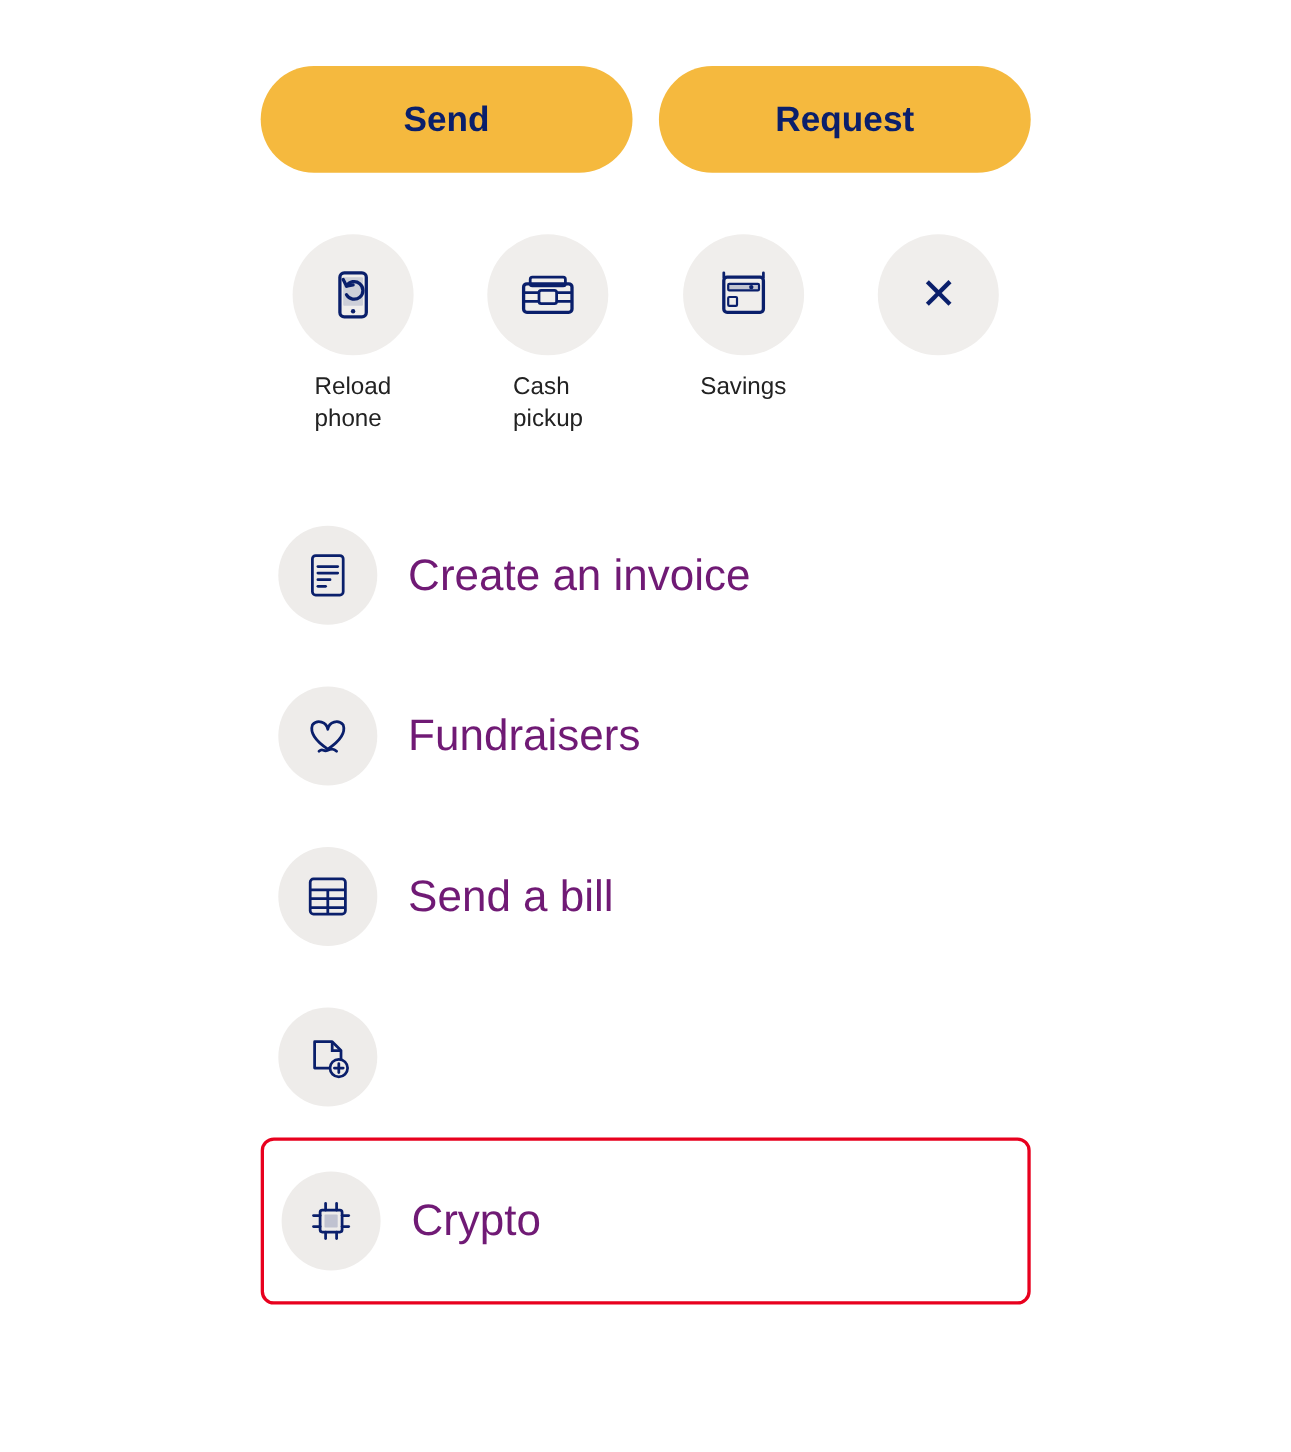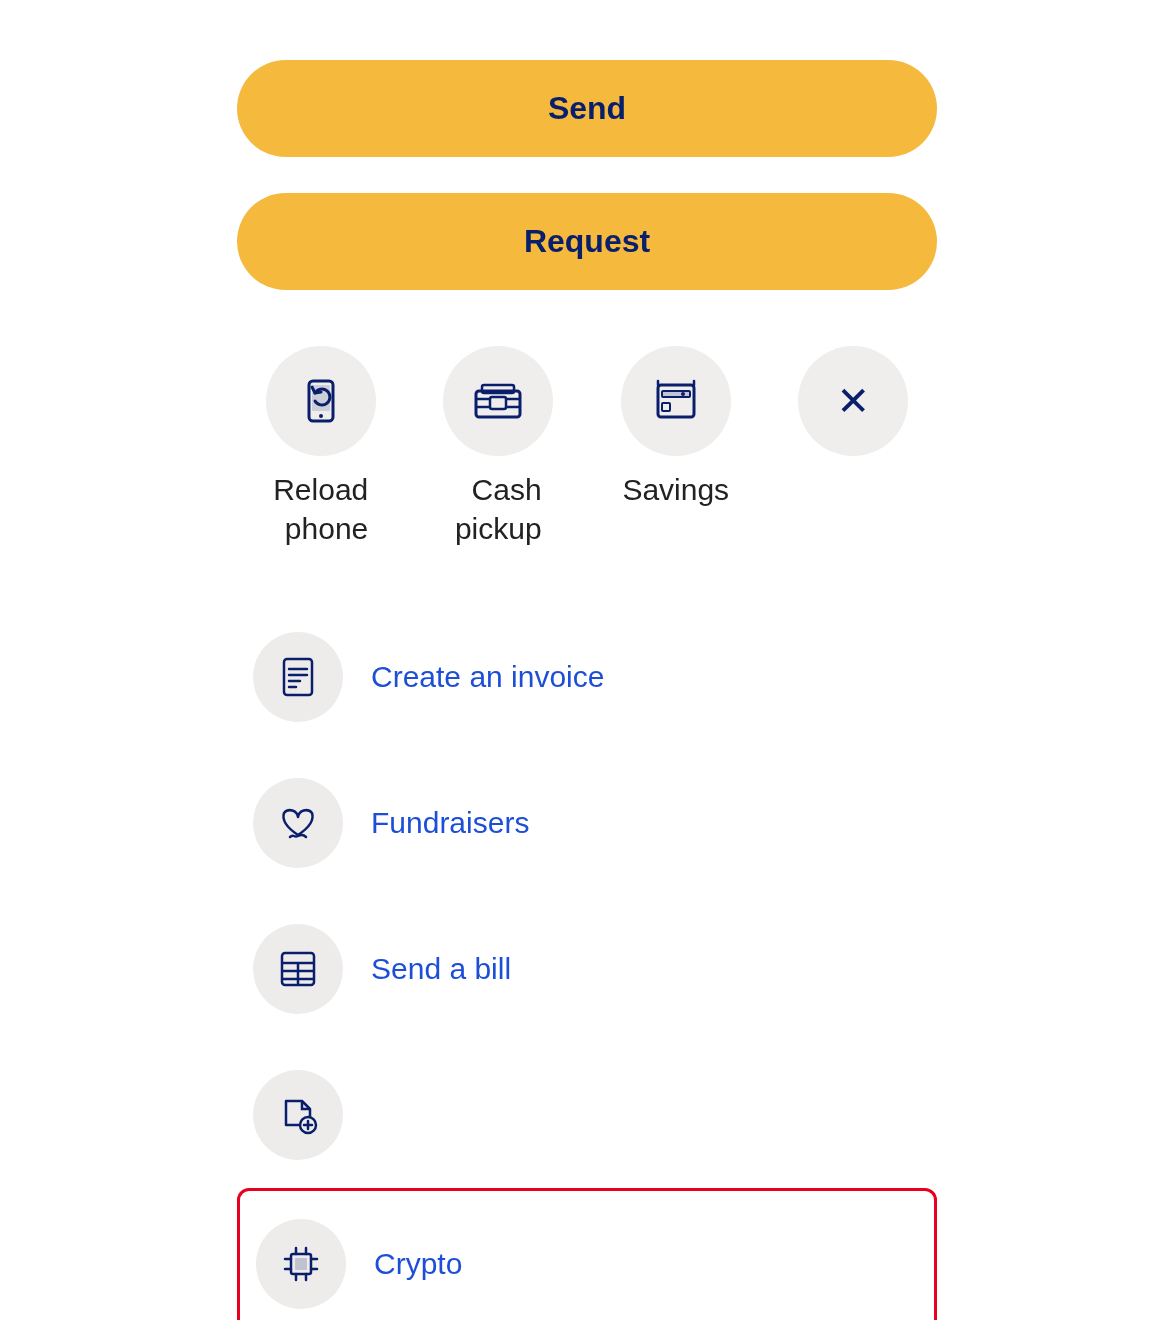--- a/index.html
+++ b/index.html
@@ -19,23 +19,22 @@
     }
 
     .container {
       width: 100%;
       max-width: 700px;
     }
 
     
     .action-buttons {
       display: flex;
-      gap: 36px;
+      gap: 24px;
       margin-bottom: 56px;
-      flex-direction: column;
     }
 
     .action-btn {
       flex: 1;
       background: #F5B93E;
       border: none;
       border-radius: 50px;
       padding: 30px 0;
       font-size: 32px;
       font-weight: 700;
@@ -65,23 +64,23 @@
       width: 110px;
       height: 110px;
       border-radius: 50%;
       background: #f0eeec;
       display: flex;
       align-items: center;
       justify-content: center;
     }
 
     .quick-action-label {
-      font-size: 30px;
+      font-size: 22px;
       color: #222;
-      text-align: right;
+      text-align: left;
       line-height: 1.3;
     }
 
     
     .list-items {
       display: flex;
       flex-direction: column;
       gap: 0;
     }
 
@@ -104,22 +103,22 @@
       height: 90px;
       border-radius: 50%;
       background: #eeecea;
       display: flex;
       align-items: center;
       justify-content: center;
       flex-shrink: 0;
     }
 
     .list-item-label {
-      font-size: 30px;
-      color: #1d4ed8;
+      font-size: 40px;
+      color: #701a75;
       font-weight: 400;
     }
 
     
     svg {
       fill: #0a1f6b;
     }
 
     .x-icon {
       font-size: 40px;

